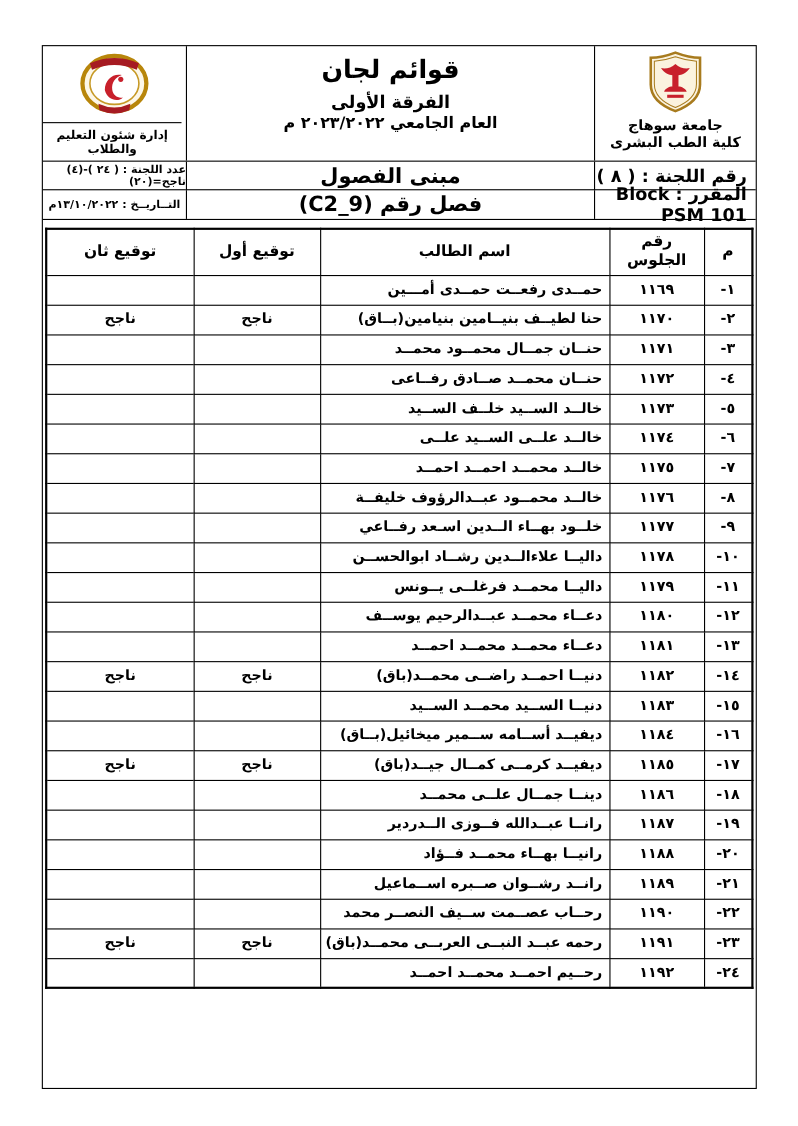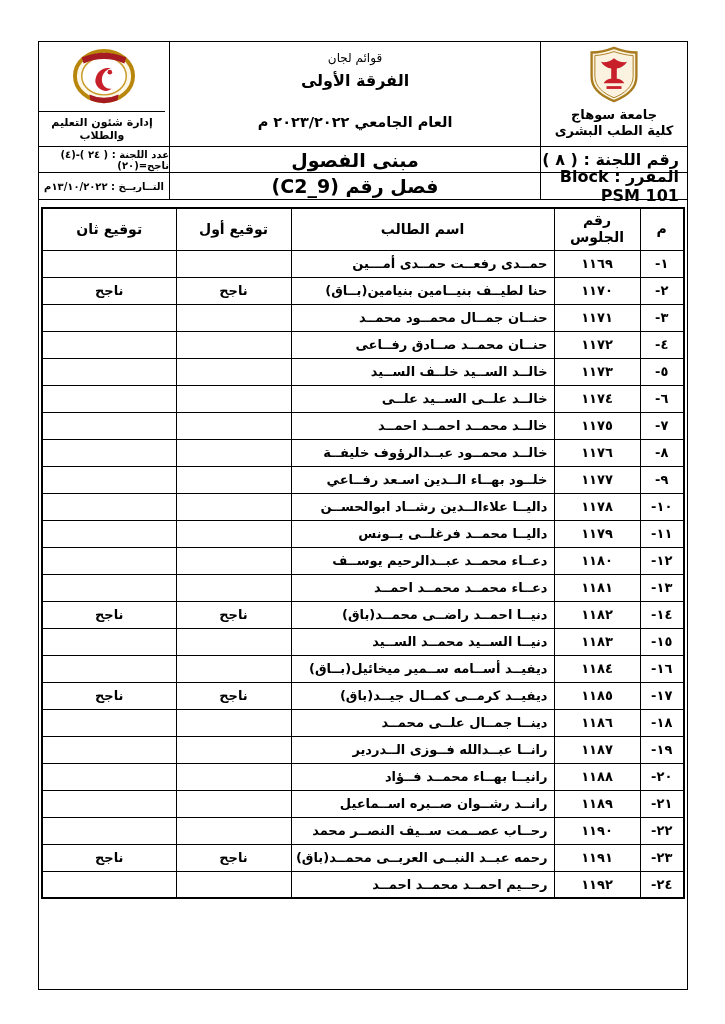--- a/index.html
+++ b/index.html
@@ -11,22 +11,22 @@
   .frame{
     position:absolute;top:41px;right:37px;width:650px;height:949px;
     border:1.5px solid #000;box-sizing:border-box;background:#fff;
   }
   
   .header-grid{display:grid;grid-template-columns:147px 1fr 130px;height:104px;border-bottom:1px solid #000;}
   .hcell{position:relative;text-align:center;box-sizing:border-box;}
   .hcell-university{border-left:1px solid #000;padding-top:3px;}
   .hcell-titles{border-left:1px solid #000;padding-top:9px;}
   .uni-line{font-weight:bold;font-size:13px;line-height:1.25;}
-  .title-1{font-weight:normal;font-size:12px;margin-bottom:6px;}
-  .title-2{font-weight:bold;font-size:16px;margin-bottom:24px;}
+  .title-1{font-weight:bold;font-size:23px;margin-bottom:6px;}
+  .title-2{font-weight:bold;font-size:16px;margin-bottom:2px;}
   .title-3{font-weight:bold;font-size:14.5px;}
   .admin-logo-wrap{height:68px;display:flex;align-items:center;justify-content:center;}
   .admin-caption{
     position:absolute;bottom:0;right:4px;left:0;height:34px;border-top:1px solid #000;
     display:flex;align-items:center;justify-content:center;font-weight:bold;font-size:11px;
   }
   
   .info-grid{display:grid;grid-template-columns:147px 1fr 130px;grid-auto-rows:26px;border-bottom:1px solid #000;}
   .info-cell{display:flex;align-items:center;box-sizing:border-box;font-weight:bold;}
   .ic-right{border-left:1px solid #000;justify-content:flex-start;padding-right:8px;font-size:16px;}

